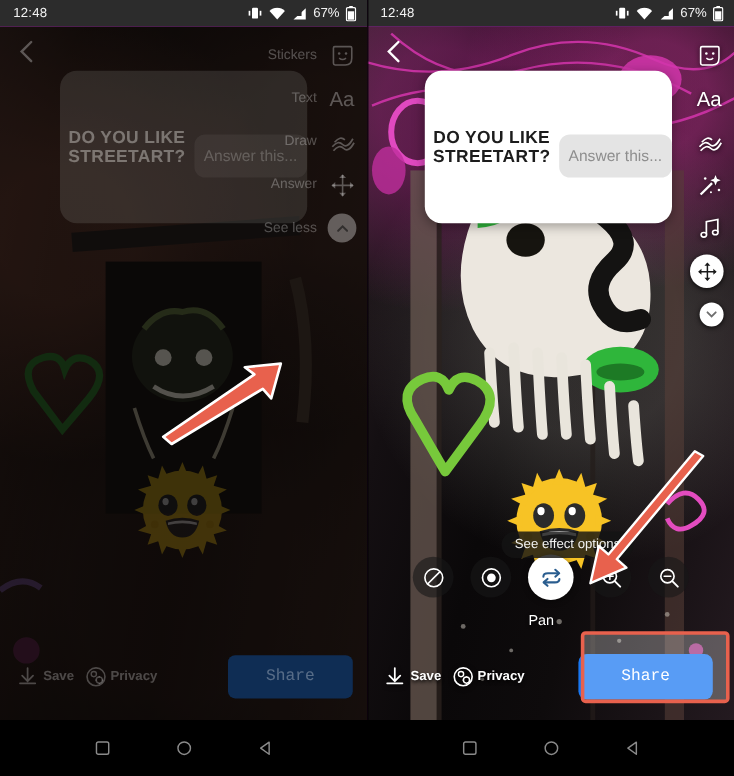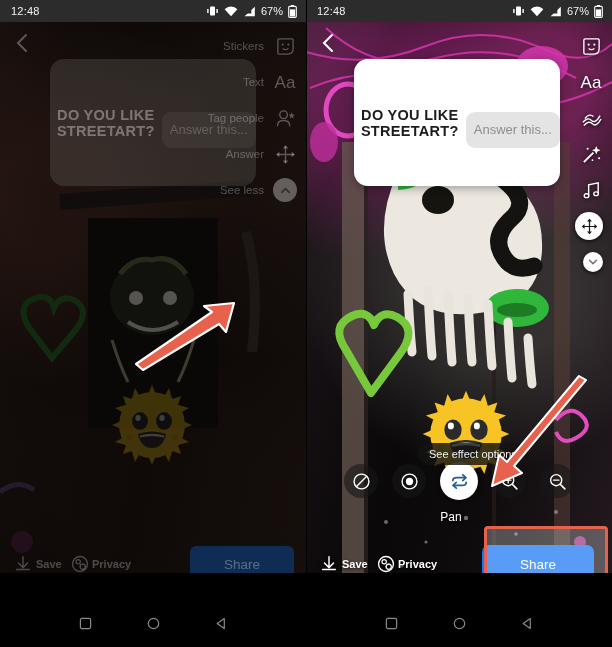--- a/index.html
+++ b/index.html
@@ -1,18 +1,18 @@
 <!DOCTYPE html>
 <html><head>
 <meta charset="utf-8">
 <style>
   html,body{margin:0;padding:0;background:#000;}
   body{width:612px;height:647px;overflow:hidden;font-family:"Liberation Sans",sans-serif;}
   .screen{position:relative;width:612px;height:647px;background:#000;display:flex;}
-  .panel{position:relative;width:306px;height:573px;overflow:hidden;background:#a21caf;}
+  .panel{position:relative;width:306px;height:647px;overflow:hidden;background:#a21caf;}
   .panel-divider{position:absolute;left:306px;top:0;width:1px;height:600px;background:#000;z-index:60;}
 
   
   .statusbar{position:relative;height:22px;background:#2c2c2c;display:flex;align-items:center;
     justify-content:space-between;padding:0 9px 0 11px;z-index:40;}
   .sb-time{color:#f2f2f2;font-size:11px;letter-spacing:.2px;}
   .sb-right{display:flex;align-items:center;gap:5px;}
   .sb-pct{color:#f2f2f2;font-size:11px;}
   .sb-ico{display:block;}
 
@@ -85,21 +85,21 @@
     font-size:11px;border-radius:13px;padding:5px 11px;white-space:nowrap;}
 
   
   .bottom{position:absolute;z-index:30;left:0;right:0;bottom:6px;height:60px;
     display:flex;align-items:center;}
   .bot-ico{display:flex;flex-direction:row;align-items:center;gap:2px;width:58px;color:#fff;font-weight:bold;}
   .bot-ico .glyph{width:22px;height:22px;display:flex;align-items:center;justify-content:center;
     filter:drop-shadow(0 1px 2px rgba(0,0,0,.85));}
   .bot-ico .t{font-size:11px;text-shadow:0 1px 3px rgba(0,0,0,.9);}
   .share{margin-left:auto;border-radius:6px;background:#1877f2;color:#fff;font-size:13.5px;
-    display:flex;align-items:center;justify-content:center;height:36px;width:104px;}
+    display:flex;align-items:center;justify-content:center;height:36px;width:104px;font-family:Liberation Mono, monospace;}
   .dim .bot-ico{color:rgba(255,255,255,.26);}
   .dim .bot-ico .glyph{filter:none;}
   .dim .bot-ico .t{text-shadow:none;}
   .dim .share{background:#0f2d54;color:rgba(255,255,255,.30);}
   .hl-box{position:absolute;z-index:32;border:3px solid #e8614d;border-radius:4px;
     background:rgba(255,255,255,.28);}
 
   
   .arrow{position:absolute;z-index:50;pointer-events:none;}
 
@@ -178,26 +178,26 @@
                 <circle cx="14" cy="9" r="1.1" fill="currentColor"></circle>
                 <path d="M8 13 q3 2.4 6 0" stroke="currentColor" stroke-width="1.3" fill="none"></path>
               </svg>
           </span>
         </div>
         <div class="rail-row">
           <span class="rail-lbl">Text</span>
           <span class="rail-ico aa">Aa</span>
         </div>
         <div class="rail-row">
-          <span class="rail-lbl">Tag people</span>
-          <span class="rail-ico">
-            <svg width="21" height="21" viewBox="0 0 22 22">
-                <circle cx="9" cy="7" r="4" fill="none" stroke="currentColor" stroke-width="1.5"></circle>
-                <path d="M2.5 19 q0 -6 6.5 -6 q6.5 0 6.5 6" fill="none" stroke="currentColor" stroke-width="1.5"></path>
-                <path d="M17.5 4.5 l1 2.2 l2.2 0.4 l-1.7 1.6 l0.5 2.3 l-2 -1.2 l-2 1.2 l0.5 -2.3 l-1.7 -1.6 l2.2 -0.4 z" fill="currentColor"></path>
+          <span class="rail-lbl">Draw</span>
+          <span class="rail-ico">
+            <svg width="21" height="21" viewBox="0 0 22 22">
+                <path d="M2 15 q5 -6 9 -2 q4 4 9 -5" stroke="currentColor" stroke-width="1.5" fill="none"></path>
+                <path d="M3 18.5 q5 -6 9 -2 q4 4 9 -5" stroke="currentColor" stroke-width="1.5" fill="none"></path>
+                <path d="M4 11 q5 -6 9 -2" stroke="currentColor" stroke-width="1.4" fill="none"></path>
               </svg>
           </span>
         </div>
         <div class="rail-row">
           <span class="rail-lbl">Answer</span>
           <span class="rail-ico">
             <svg width="21" height="21" viewBox="0 0 22 22">
                 <path d="M11 2 V20 M2 11 H20" stroke="currentColor" stroke-width="1.4"></path>
                 <path d="M11 1.2 l3 3.4 h-6 z M11 20.8 l3 -3.4 h-6 z M1.2 11 l3.4 -3 v6 z M20.8 11 l-3.4 -3 v6 z" fill="currentColor"></path>
               </svg>

